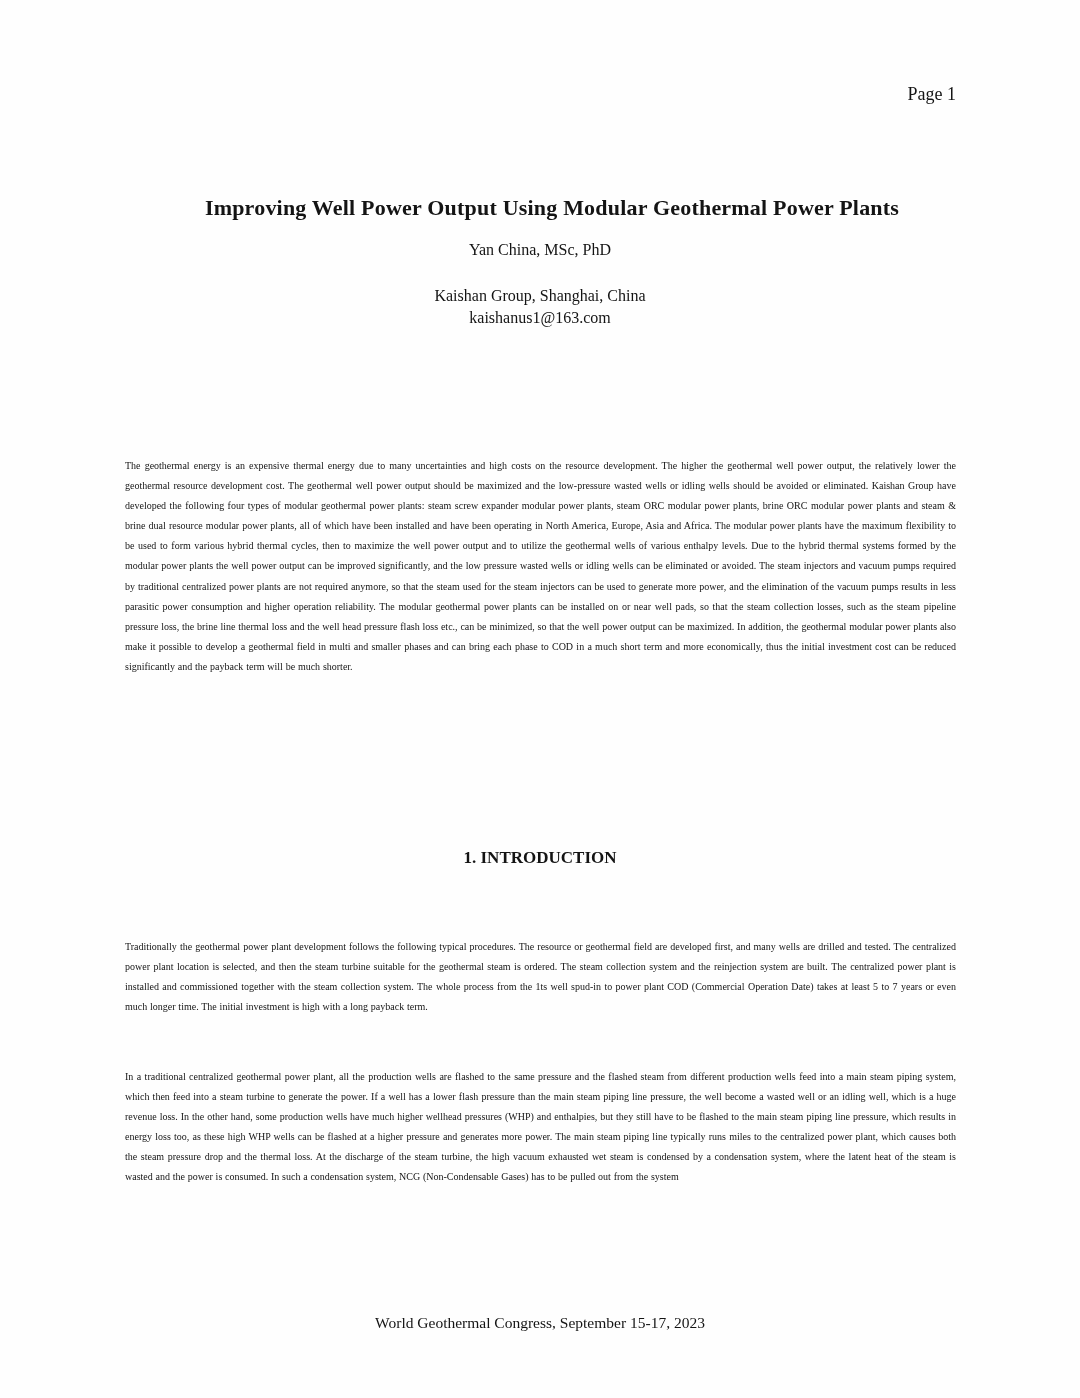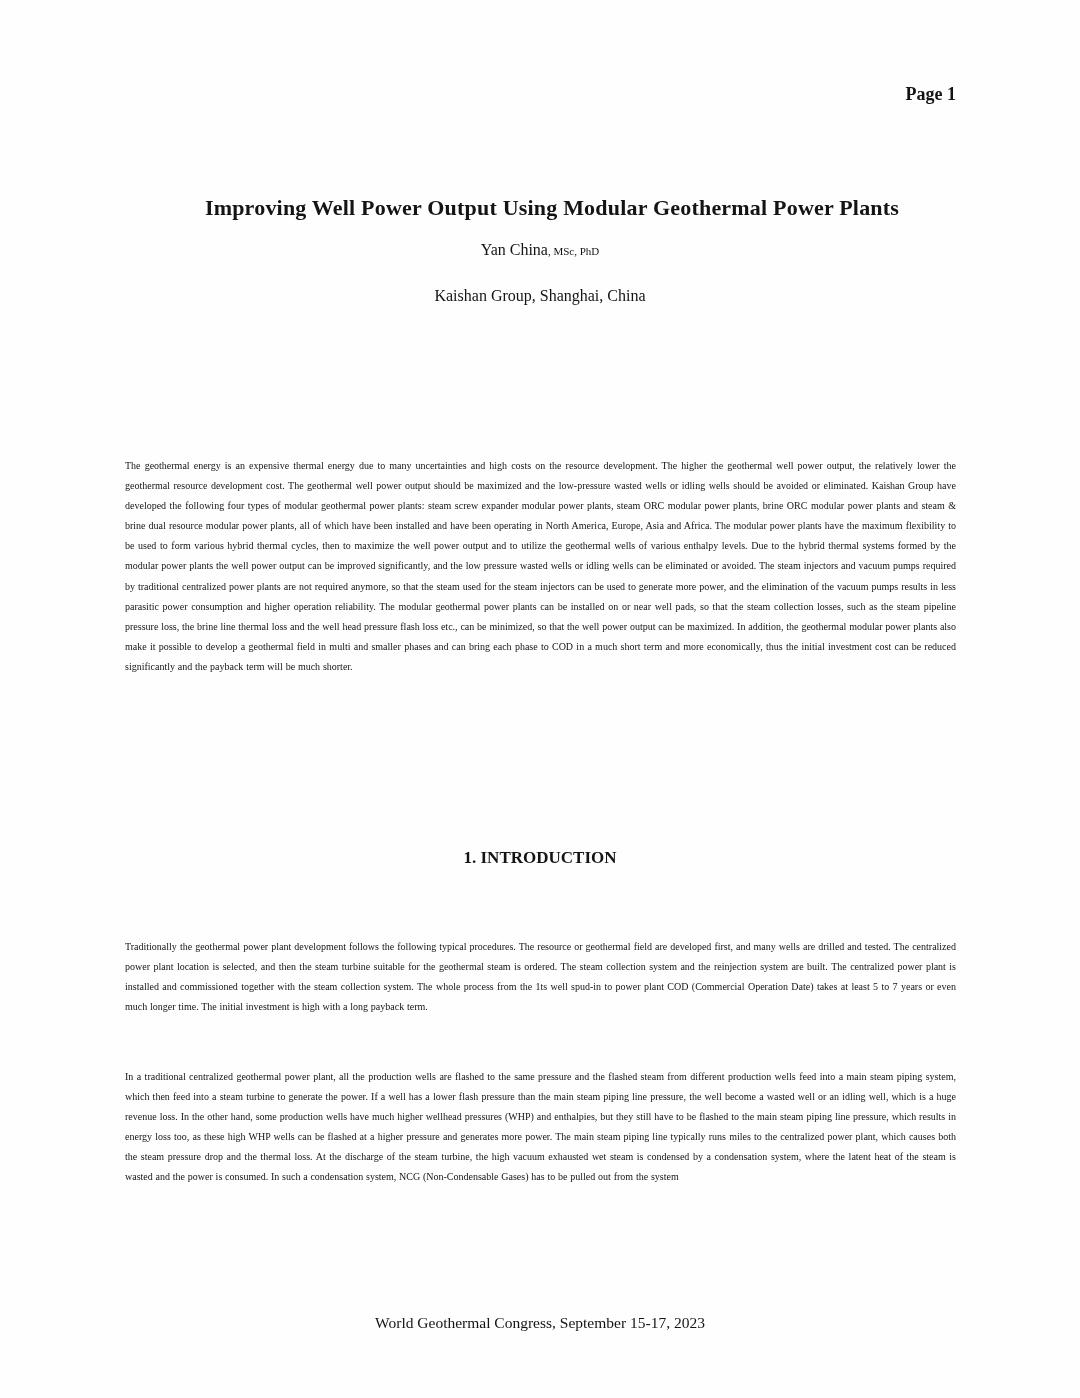--- a/index.html
+++ b/index.html
@@ -13,21 +13,21 @@
     height: 1398px;
     background: #fefefe;
     font-family: "Liberation Serif", serif;
     color: #141414;
     overflow: hidden;
   }
   .page-number {
     position: absolute;
     top: 84px;
     right: 124px;
-    font-weight: bold;
+    font-weight: normal;
     font-size: 18px;
   }
   .paper-title {
     position: absolute;
     top: 180px;
     left: 0;
     width: 100%;
     text-align: center;
     font-weight: bold;
     font-size: 22px;
@@ -36,21 +36,21 @@
   }
   .author-line {
     position: absolute;
     top: 241px;
     left: 0;
     width: 100%;
     text-align: center;
     font-size: 16px;
   }
   .author-credentials {
-    font-size: 11px;
+    font-size: 16px;
   }
   .affiliation-block {
     position: absolute;
     top: 285px;
     left: 0;
     width: 100%;
     text-align: center;
     font-size: 16px;
     line-height: 22px;
   }
@@ -93,20 +93,21 @@
   <div class="page-number">Page 1</div>
 
   <h1 class="paper-title">Improving Well Power Output Using Modular Geothermal Power Plants</h1>
 
   <div class="author-line">
     <span>Yan China</span><span class="author-credentials">, MSc, PhD</span>
   </div>
 
   <div class="affiliation-block">
     <div>Kaishan Group, Shanghai, China</div>
+    <div>kaishanus1@163.com</div>
   </div>
 
 
   <p class="bodytext abstract-body">The geothermal energy is an expensive thermal energy due to many uncertainties and high costs on the resource development. The higher the geothermal well power output, the relatively lower the geothermal resource development cost. The geothermal well power output should be maximized and the low-pressure wasted wells or idling wells should be avoided or eliminated. Kaishan Group have developed the following four types of modular geothermal power plants: steam screw expander modular power plants, steam ORC modular power plants, brine ORC modular power plants and steam &amp; brine dual resource modular power plants, all of which have been installed and have been operating in North America, Europe, Asia and Africa. The modular power plants have the maximum flexibility to be used to form various hybrid thermal cycles, then to maximize the well power output and to utilize the geothermal wells of various enthalpy levels. Due to the hybrid thermal systems formed by the modular power plants the well power output can be improved significantly, and the low pressure wasted wells or idling wells can be eliminated or avoided. The steam injectors and vacuum pumps required by traditional centralized power plants are not required anymore, so that the steam used for the steam injectors can be used to generate more power, and the elimination of the vacuum pumps results in less parasitic power consumption and higher operation reliability. The modular geothermal power plants can be installed on or near well pads, so that the steam collection losses, such as the steam pipeline pressure loss, the brine line thermal loss and the well head pressure flash loss etc., can be minimized, so that the well power output can be maximized. In addition, the geothermal modular power plants also make it possible to develop a geothermal field in multi and smaller phases and can bring each phase to COD in a much short term and more economically, thus the initial investment cost can be reduced significantly and the payback term will be much shorter.</p>
 
   <div class="section-heading intro-heading">1. INTRODUCTION</div>
 
   <p class="bodytext intro-p1">Traditionally the geothermal power plant development follows the following typical procedures. The resource or geothermal field are developed first, and many wells are drilled and tested. The centralized power plant location is selected, and then the steam turbine suitable for the geothermal steam is ordered. The steam collection system and the reinjection system are built. The centralized power plant is installed and commissioned together with the steam collection system. The whole process from the 1ts well spud-in to power plant COD (Commercial Operation Date) takes at least 5 to 7 years or even much longer time. The initial investment is high with a long payback term.</p>
 
   <p class="bodytext intro-p2">In a traditional centralized geothermal power plant, all the production wells are flashed to the same pressure and the flashed steam from different production wells feed into a main steam piping system, which then feed into a steam turbine to generate the power.  If a well has a lower flash pressure than the main steam piping line pressure, the well become a wasted well or an idling well, which is a huge revenue loss. In the other hand, some production wells have much higher wellhead pressures (WHP) and enthalpies, but they still have to be flashed to the main steam piping line pressure, which results in energy loss too, as these high WHP wells can be flashed at a higher pressure and generates more power. The main steam piping line typically runs miles to the centralized power plant, which causes both the steam pressure drop and the thermal loss. At the discharge of the steam turbine, the high vacuum exhausted wet steam is condensed by a condensation system, where the latent heat of the steam is wasted and the power is consumed. In such a condensation system, NCG (Non-Condensable Gases) has to be pulled out from the system</p>

